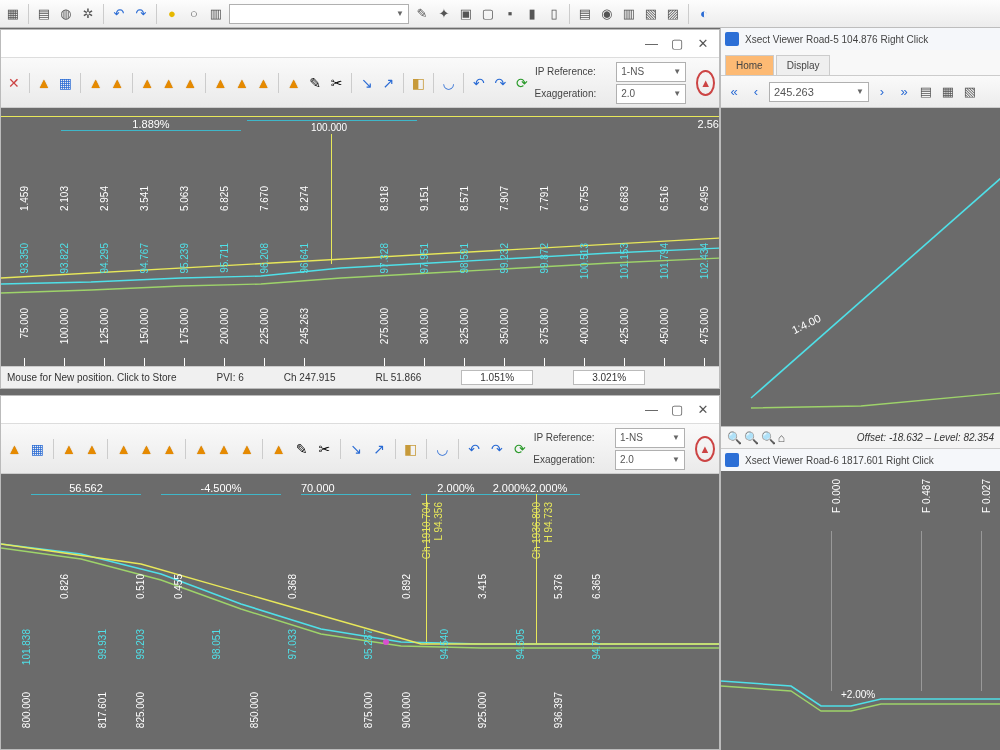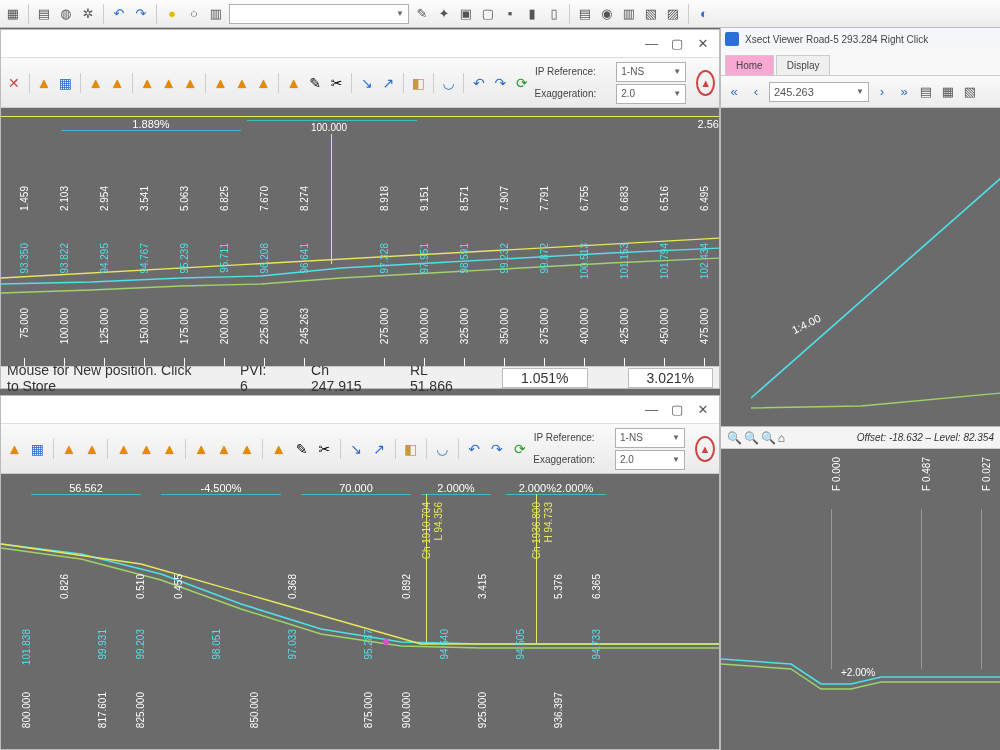--- a/index.html
+++ b/index.html
@@ -76,21 +76,21 @@
     writing-mode:vertical-rl; transform:rotate(180deg);
   }
   .vtext.cyan { color:#4fe0e8; }
   .vtext.yellow { color:#e8e85a; }
   .chain-tick {
     position:absolute; width:1px; top:250px; height:18px; background:#fff;
   }
   .hline { position:absolute; height:1px; }
   .status-bar {
     height:22px; background:#f0f0f0; border-top:1px solid #ccc;
-    display:flex; align-items:center; font-size:14px; color:#333;
+    display:flex; align-items:center; font-size:10px; color:#333;
     padding:6px 6px; gap:40px;
   }
   .status-box {
     border:1px solid #bbb; padding:1px 18px; background:#fff;
   }
 
   
   .win-bot {
     position:absolute; top:395px; left:0; width:720px; height:355px;
     background:#fff; border:1px solid #bbb;
@@ -109,21 +109,21 @@
   }
   .xsect-title .blue-sq {
     width:14px; height:14px; background:#2c6fd6; border-radius:2px;
   }
   .tabbar {
     height:26px; display:flex; align-items:flex-end; gap:2px;
     border-bottom:1px solid #ccc; padding-left:4px; background:#f8f8f8;
   }
   .tab {
     padding:4px 10px; border:1px solid #ccc; border-bottom:none;
-    background:#f9a8d4; font-size:10px; color:#444;
+    background:#fdba74; font-size:10px; color:#444;
   }
   .tab.inactive { background:#efefef; }
   .xsect-tools {
     height:32px; background:linear-gradient(#fafafa,#ececec);
     border-bottom:1px solid #ccc; display:flex; align-items:center;
     gap:4px; padding:0 4px;
   }
   .xsect-canvas {
     flex:1; background:#6b6b6b; position:relative; overflow:hidden;
   }
@@ -373,23 +373,23 @@
       <div class="combo small-combo">
         <span>2.0</span>
           <span class="arr">▼</span>
       </div>
     </div>
     <div class="refresh-circle">▲</div>
   </div>
   <div class="profile-area">
     <div class="grade-label" style="top:8px;left:30px;width:110px;text-align:center;">56.562</div>
     <div class="grade-label" style="top:8px;left:160px;width:120px;text-align:center;">-4.500%</div>
-    <div class="grade-label" style="top:8px;left:300px;width:110px;text-align:center;">70.000</div>
+    <div class="grade-label" style="top:8px;left:300px;width:110px;">70.000</div>
     <div class="grade-label" style="top:8px;left:420px;width:70px;text-align:center;">2.000%</div>
-    <div class="grade-label" style="top:8px;left:505px;width:100px;text-align:center;">2.000%2.000%</div>
+    <div class="grade-label" style="top:8px;left:479px;width:100px;text-align:center;">2.000%2.000%</div>
     <div style="position:absolute;left:425px;top:20px;width:1px;height:150px;background:#e8e85a;"></div>
     <div style="position:absolute;left:535px;top:20px;width:1px;height:150px;background:#e8e85a;"></div>
     <div class="vtext yellow" style="left:420px;top:28px;">Ch 1910.704</div>
     <div class="vtext yellow" style="left:432px;top:28px;">L 94.356</div>
     <div class="vtext yellow" style="left:530px;top:28px;">Ch 1936.800</div>
     <div class="vtext yellow" style="left:542px;top:28px;">H 94.733</div>
 
     <svg class="lines">
       <polyline points="0,70 80,80 160,100 240,130 320,155 400,168 480,170 560,170 640,170 720,170" fill="none" stroke="#4fe0e8" stroke-width="1.6"></polyline>
       <polyline points="0,74 80,85 160,106 240,135 320,160 400,172 480,174 560,174 640,174 720,174" fill="none" stroke="#9ed36a" stroke-width="1.4"></polyline>
@@ -422,21 +422,21 @@
         <div class="vtext" style="left: 552px; top: 218px;">936.397</div>
         <div class="vtext" style="left: 590px; top: 100px;">6.365</div>
         <div class="vtext cyan" style="left: 590px; top: 155px;">94.733</div>
       </div>
   </div>
 </div>
 
 <div class="xsect-top">
   <div class="xsect-title">
     <span class="blue-sq"></span>
-    <span>Xsect Viewer Road-5  293.284  Right Click</span>
+    <span>Xsect Viewer Road-5  104.876  Right Click</span>
   </div>
   <div class="tabbar">
     <div class="tab">Home</div>
     <div class="tab inactive">Display</div>
   </div>
   <div class="xsect-tools">
     <span class="tb-icon" style="color:#2a6bd4">«</span>
     <span class="tb-icon" style="color:#2a6bd4">‹</span>
     <div class="combo" style="min-width:100px;">
       <span>245.263</span>
@@ -460,20 +460,24 @@
 <div class="xsect-bot">
   <div class="zoom-status">
     <div class="zoom-icons">
       <span>🔍</span>
       <span>🔍</span>
       <span>🔍</span>
       <span>⌂</span>
     </div>
     <span class="offset-lvl">Offset: -18.632 – Level: 82.354</span>
   </div>
+  <div class="xsect-title">
+    <span class="blue-sq"></span>
+    <span>Xsect Viewer Road-6  1817.601  Right Click</span>
+  </div>
   <div class="xsect-canvas" style="flex:1;">
     <div class="vtext" style="left:110px;top:8px;">F 0.000</div>
     <div class="vtext" style="left:200px;top:8px;">F 0.487</div>
     <div class="vtext" style="left:260px;top:8px;">F 0.027</div>
     <div style="position:absolute;left:110px;top:60px;width:1px;height:160px;background:#999;"></div>
     <div style="position:absolute;left:200px;top:60px;width:1px;height:160px;background:#999;"></div>
     <div style="position:absolute;left:260px;top:60px;width:1px;height:160px;background:#999;"></div>
     <svg class="lines">
       <polyline points="0,210 70,215 100,235 130,235 160,228 280,228" fill="none" stroke="#4fe0e8" stroke-width="1.6"></polyline>
       <polyline points="0,215 70,220 100,240 130,240 160,233 280,233" fill="none" stroke="#9ed36a" stroke-width="1.4"></polyline>

